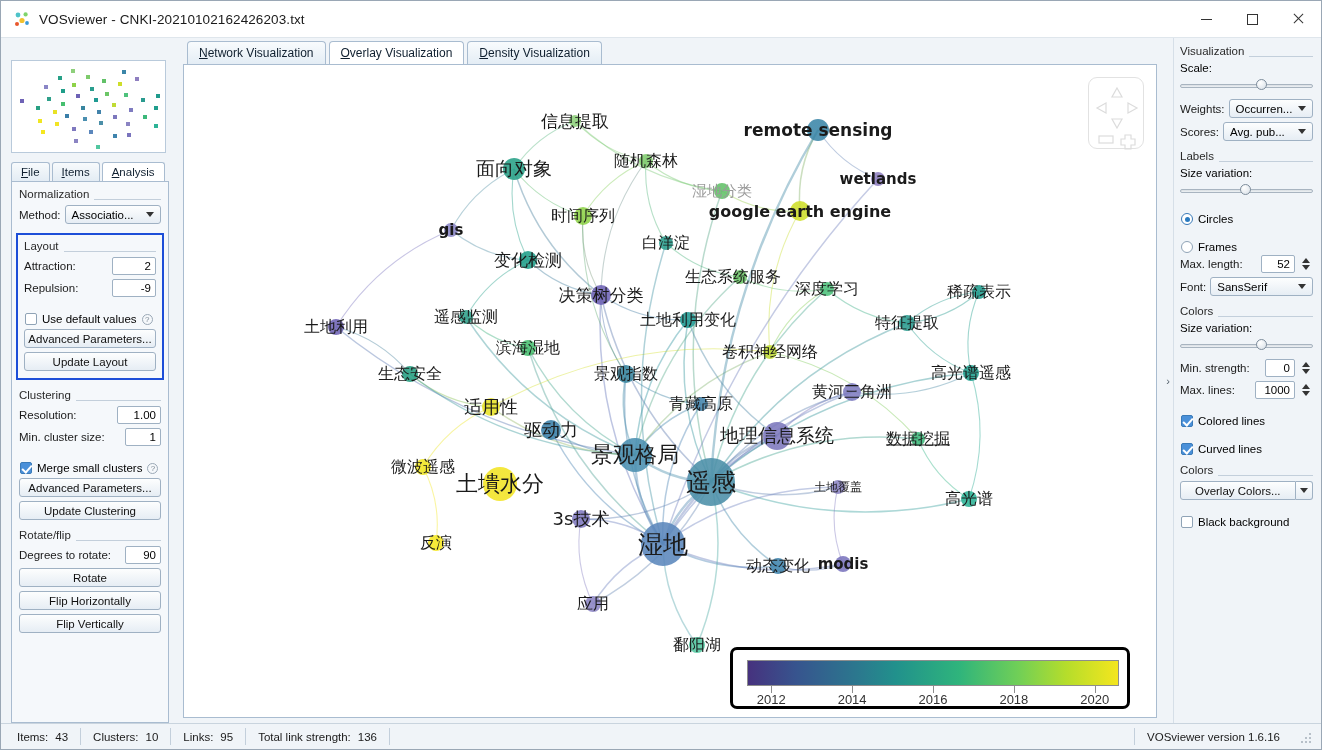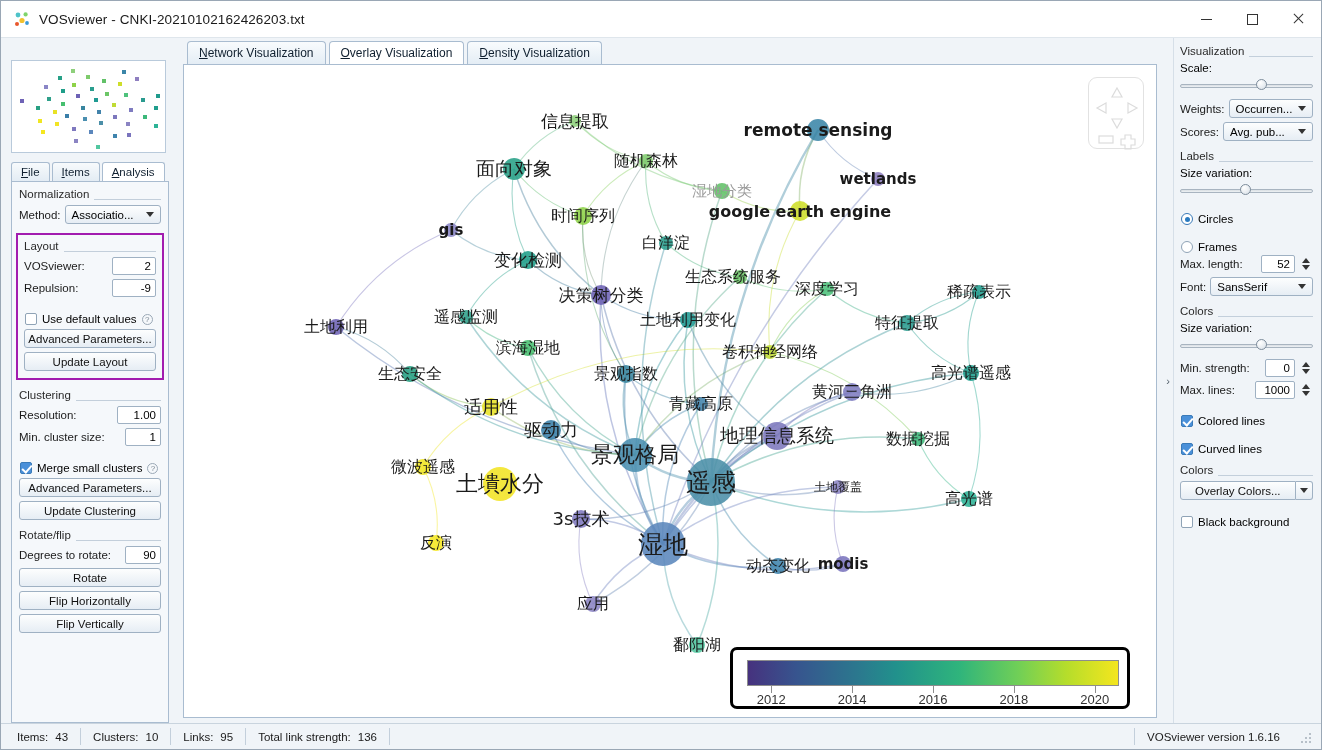--- a/index.html
+++ b/index.html
@@ -115,21 +115,21 @@
     color:#7b8794;
   }
   .sel {
     border:1px solid #9fb1c3; border-radius:3px; height:19px;
     background:linear-gradient(#fdfefe,#e6edf4);
     display:flex; align-items:center; padding:0 2px 0 6px;
     font-size:11.5px; gap:4px; cursor:default;
   }
   .caret { width:0;height:0;border-left:4px solid transparent;border-right:4px solid transparent;border-top:5px solid #333; margin-left:auto; margin-right:4px;}
   .hl-box {
-    border:2px solid #a21caf; padding:5px 6px 7px 6px; margin:0 -3px 9px -3px;
+    border:2px solid #1d4ed8; padding:5px 6px 7px 6px; margin:0 -3px 9px -3px;
   }
 
   
   .center { flex:1; display:flex; flex-direction:column; min-width:0; padding:3px 2px 0 2px; }
   .vtabs { display:flex; padding-left:8px; }
   .vtab {
     padding:4px 11px; font-size:12px; border:1px solid #a9bcd0; border-bottom:none;
     background:linear-gradient(#f8fbfd,#e4edf5); border-radius:4px 4px 0 0;
     margin-right:3px; color:#0f1f2f; cursor:default;
   }
@@ -304,21 +304,21 @@
             </div>
           </div>
         </div>
 
         <div class="hl-box">
           <div class="group-title">
             <span>Layout</span>
             <span class="rule"></span>
           </div>
           <div class="frow">
-            <span class="flabel">VOSviewer:</span>
+            <span class="flabel">Attraction:</span>
             <span class="spacer"></span>
             <div class="fld" style="width:44px">2</div>
           </div>
           <div class="frow">
             <span class="flabel">Repulsion:</span>
             <span class="spacer"></span>
             <div class="fld" style="width:44px">-9</div>
           </div>
           <div class="cbrow">
             <span class="cbox"></span>
@@ -526,21 +526,21 @@
             <div class="nlabel" style="left: 517px; top: 339px; font-size: 16px;">青藏高原</div>
             <div class="node" style="left: 668px; top: 327px; width: 18px; height: 18px; background: radial-gradient(circle at 36% 32%, rgb(127, 124, 192), rgb(127, 124, 192)); opacity: 0.88;"></div>
             <div class="nlabel" style="left: 668px; top: 327px; font-size: 16px;">黄河三角洲</div>
             <div class="node" style="left: 307px; top: 342px; width: 18px; height: 18px; background: radial-gradient(circle at 36% 32%, rgb(232, 226, 37), rgb(232, 226, 37)); opacity: 0.88;"></div>
             <div class="nlabel" style="left: 307px; top: 342px; font-size: 18px;">适用性</div>
             <div class="node" style="left: 367px; top: 365px; width: 20px; height: 20px; background: radial-gradient(circle at 36% 32%, rgb(58, 127, 168), rgb(58, 127, 168)); opacity: 0.88;"></div>
             <div class="nlabel" style="left: 367px; top: 365px; font-size: 18px;">驱动力</div>
             <div class="node" style="left: 593px; top: 371px; width: 28px; height: 28px; background: radial-gradient(circle at 36% 32%, rgb(125, 120, 189), rgb(125, 120, 189)); opacity: 0.88;"></div>
             <div class="nlabel" style="left: 593px; top: 371px; font-size: 19px;">地理信息系统</div>
             <div class="node" style="left: 734px; top: 374px; width: 14px; height: 14px; background: radial-gradient(circle at 36% 32%, rgb(60, 184, 122), rgb(60, 184, 122)); opacity: 0.88;"></div>
-            <div class="nlabel" style="left: 734px; top: 374px; font-size: 16px;">数据挖掘</div>
+            <div class="nlabel" style="left: 734px; top: 374px; font-size: 16px; text-decoration: underline;">数据挖掘</div>
             <div class="node" style="left: 451px; top: 390px; width: 34px; height: 34px; background: radial-gradient(circle at 36% 32%, rgb(74, 143, 176), rgb(74, 143, 176)); opacity: 0.88;"></div>
             <div class="nlabel" style="left: 451px; top: 390px; font-size: 22px;">景观格局</div>
             <div class="node" style="left: 239px; top: 402px; width: 16px; height: 16px; background: radial-gradient(circle at 36% 32%, rgb(240, 230, 34), rgb(240, 230, 34)); opacity: 0.88;"></div>
             <div class="nlabel" style="left: 239px; top: 402px; font-size: 16px;">微波遥感</div>
             <div class="node" style="left: 527px; top: 417px; width: 48px; height: 48px; background: radial-gradient(circle at 36% 32%, rgb(75, 143, 168), rgb(75, 143, 168)); opacity: 0.88;"></div>
             <div class="nlabel" style="left: 527px; top: 417px; font-size: 25px;">遥感</div>
             <div class="node" style="left: 654px; top: 422px; width: 14px; height: 14px; background: radial-gradient(circle at 36% 32%, rgb(139, 132, 195), rgb(139, 132, 195)); opacity: 0.88;"></div>
             <div class="nlabel" style="left: 654px; top: 422px; font-size: 12px;">土地覆盖</div>
             <div class="node" style="left: 785px; top: 434px; width: 16px; height: 16px; background: radial-gradient(circle at 36% 32%, rgb(44, 179, 150), rgb(44, 179, 150)); opacity: 0.88;"></div>
             <div class="nlabel" style="left: 785px; top: 434px; font-size: 16px;">高光谱</div>

